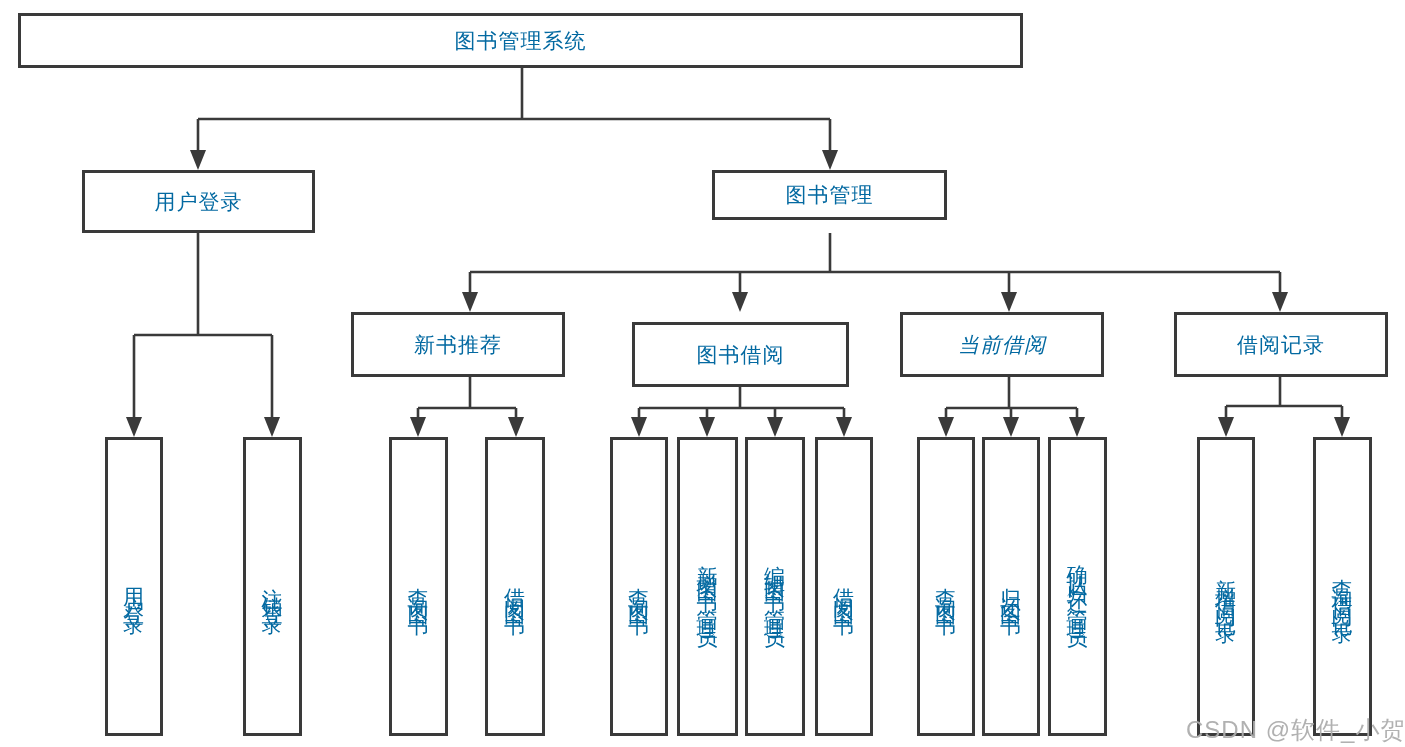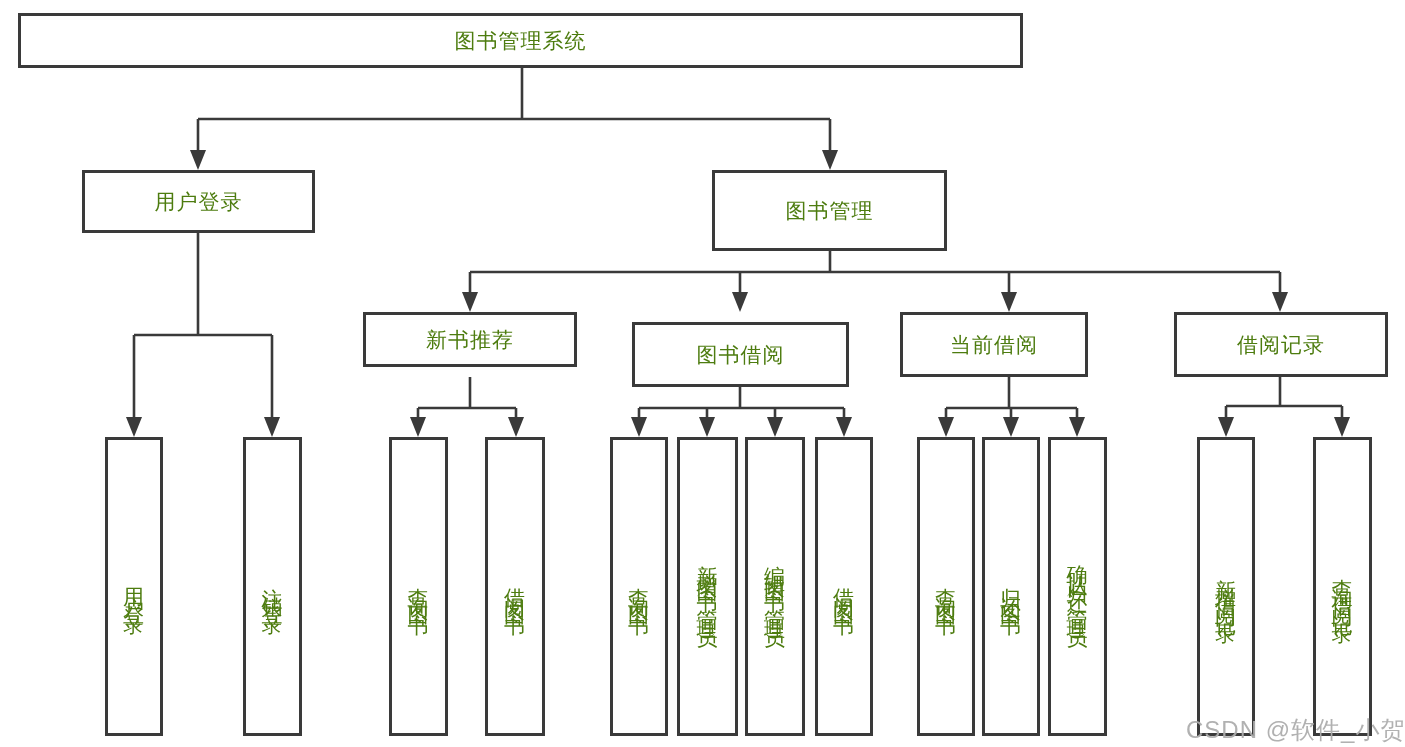--- a/index.html
+++ b/index.html
@@ -15,21 +15,21 @@
     position: absolute;
     left: 0; top: 0;
     width: 1405px; height: 747px;
     z-index: 1;
   }
   .box {
     position: absolute;
     box-sizing: border-box;
     border: 3px solid #3a3a3a;
     background: #ffffff;
-    color: #4d7c0f;
+    color: #0369a1;
     display: flex;
     align-items: center;
     justify-content: center;
     font-size: 21px;
     z-index: 2;
     letter-spacing: 1px;
   }
   .box.vertical {
     writing-mode: vertical-rl;
     text-orientation: mixed;
@@ -43,24 +43,24 @@
     top: 714px;
     font-size: 24px;
     color: rgba(173,173,173,0.95);
     z-index: 5;
     white-space: nowrap;
     letter-spacing: 1px;
   }
   
   .root   { left: 18px;  top: 13px;  width: 1005px; height: 55px;  }
   .l2a    { left: 82px;  top: 170px; width: 233px;  height: 63px;  }
-  .l2b    { left: 712px; top: 170px; width: 235px;  height: 81px;  }
-  .l3a    { left: 363px; top: 312px; width: 214px;  height: 55px;  }
+  .l2b    { left: 712px; top: 170px; width: 235px;  height: 50px;  }
+  .l3a    { left: 351px; top: 312px; width: 214px;  height: 65px;  }
   .l3b    { left: 632px; top: 322px; width: 217px;  height: 65px;  }
-  .l3c    { left: 900px; top: 312px; width: 188px;  height: 65px;  }
+  .l3c    { left: 900px; top: 312px; width: 204px;  height: 65px; font-style: italic;  }
   .l3d    { left: 1174px;top: 312px; width: 214px;  height: 65px;  }
   .leaf   { top: 437px;  height: 299px; }
   .lf1  { left: 105px;  width: 58px; }
   .lf2  { left: 243px;  width: 59px; }
   .lf3  { left: 389px;  width: 59px; }
   .lf4  { left: 485px;  width: 60px; }
   .lf5  { left: 610px;  width: 58px; }
   .lf6  { left: 677px;  width: 61px; }
   .lf7  { left: 745px;  width: 60px; }
   .lf8  { left: 815px;  width: 58px; }

